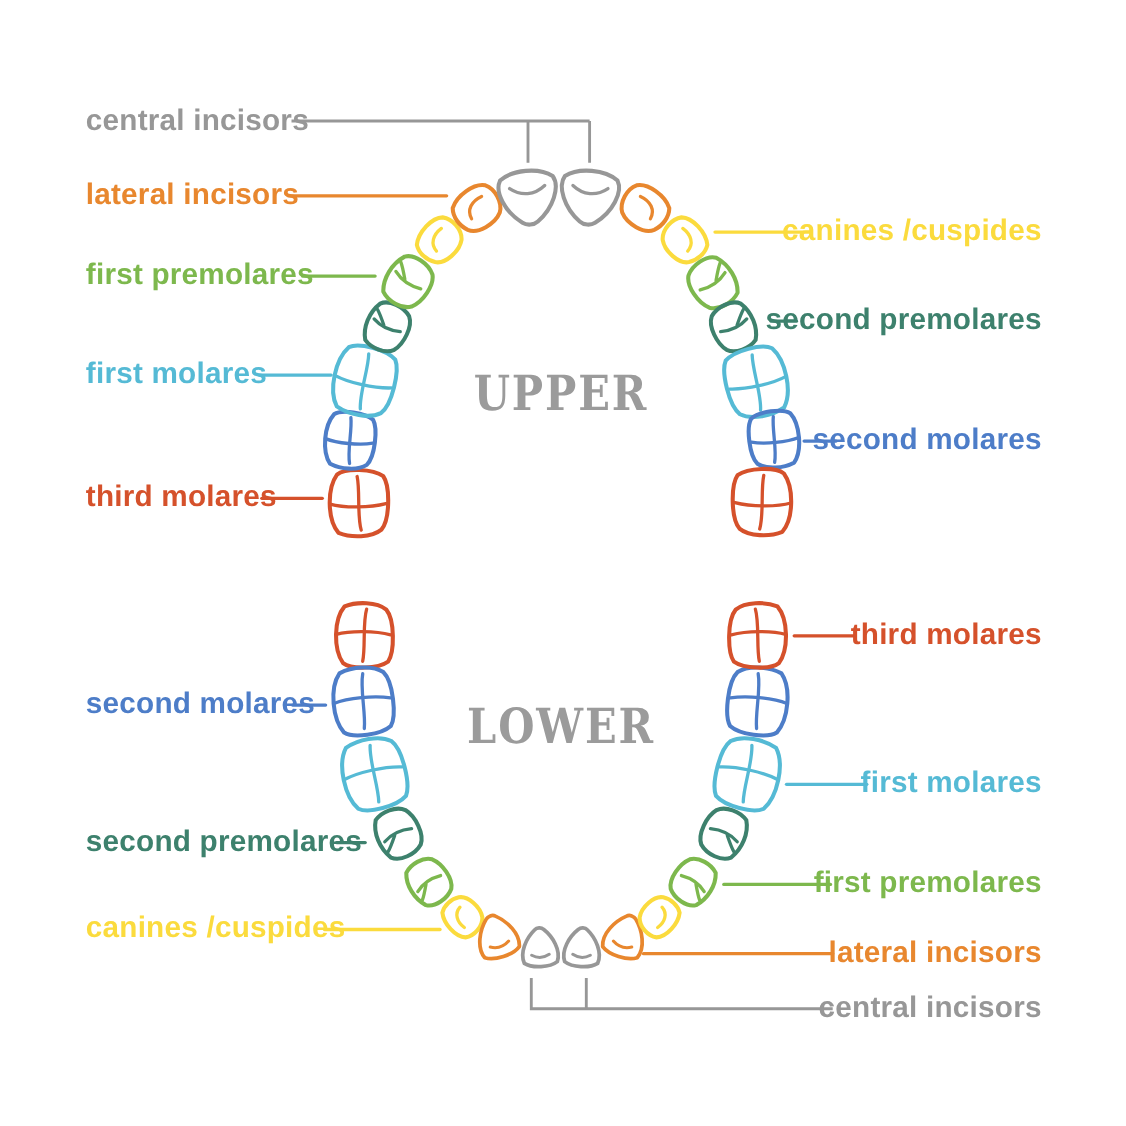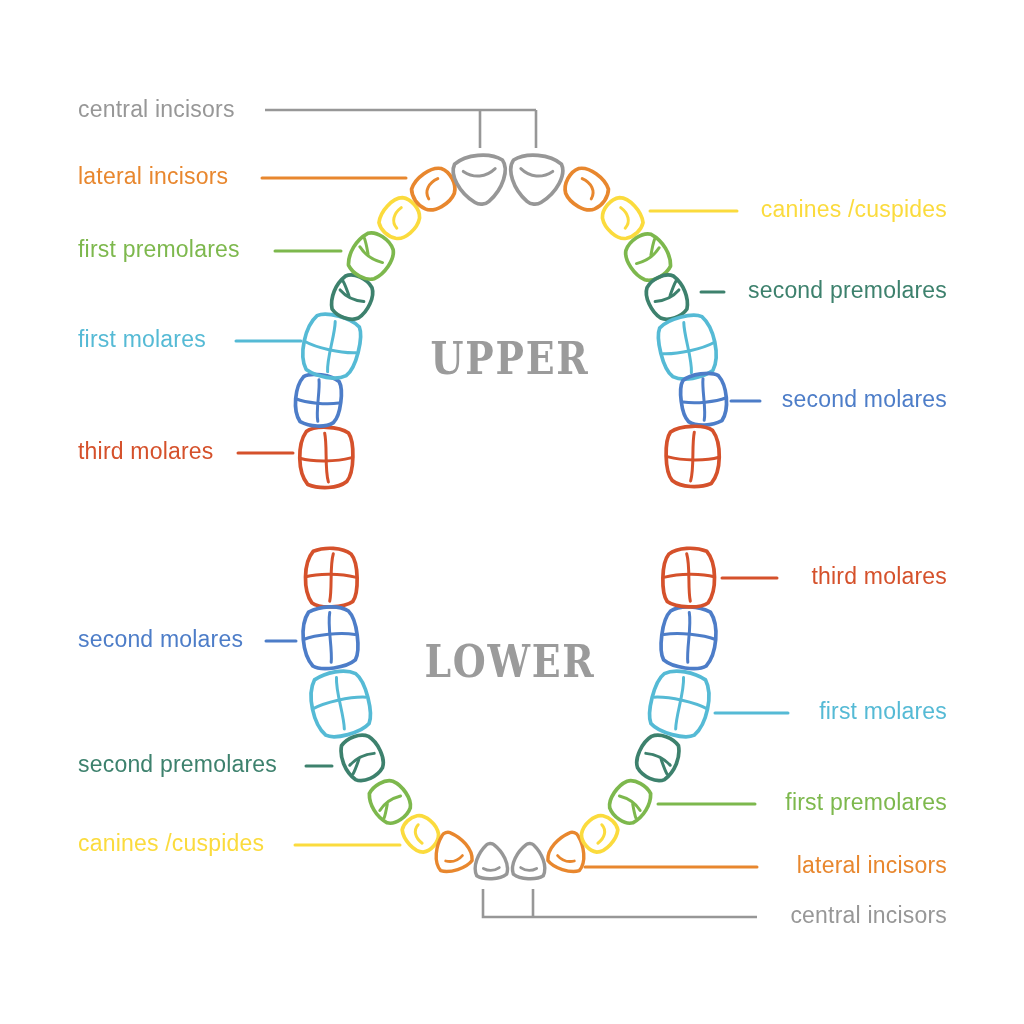--- a/index.html
+++ b/index.html
@@ -7,22 +7,22 @@
     position:relative;
     width:1024px;height:1024px;
     background:#ffffff;
     overflow:hidden;
     font-family:"Liberation Sans", sans-serif;
   }
   .chart-svg{position:absolute;left:0;top:0;}
   .label{
     position:absolute;
     transform:translateY(-54%);
-    font-size:23px;
-    font-weight:400;
+    font-size:27px;
+    font-weight:700;
     letter-spacing:0.2px;
     white-space:nowrap;
     color:#888;
   }
   .label.l{left:78px;text-align:left;}
   .label.r{right:77px;text-align:right;}
   .jaw-title{
     position:absolute;
     transform:translate(-50%,-50%) scaleX(0.86);
     font-family:"DejaVu Serif", serif;

